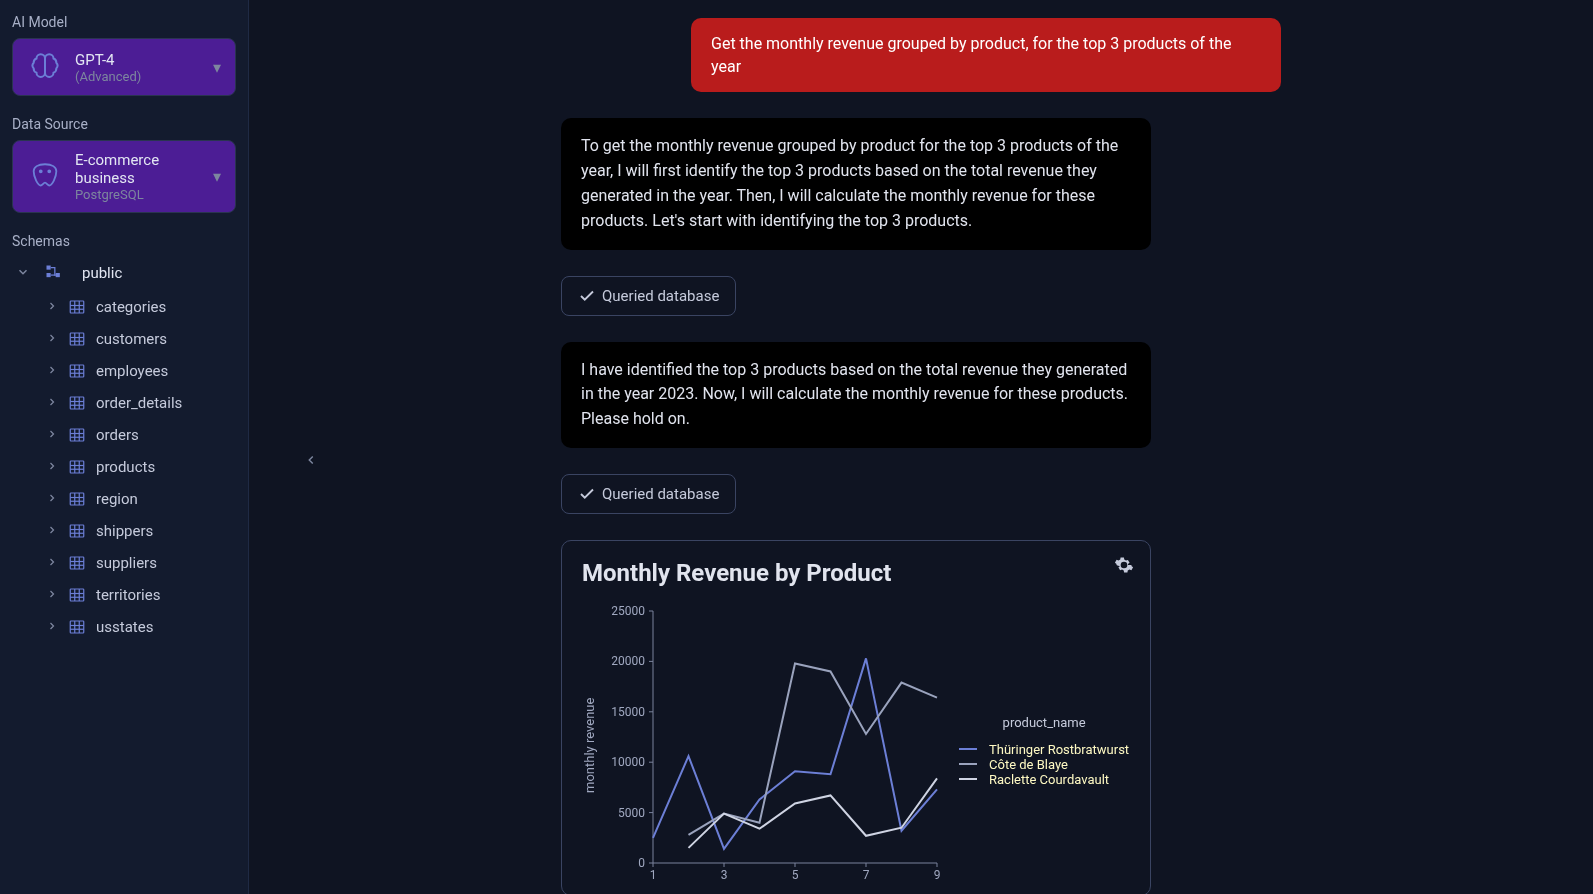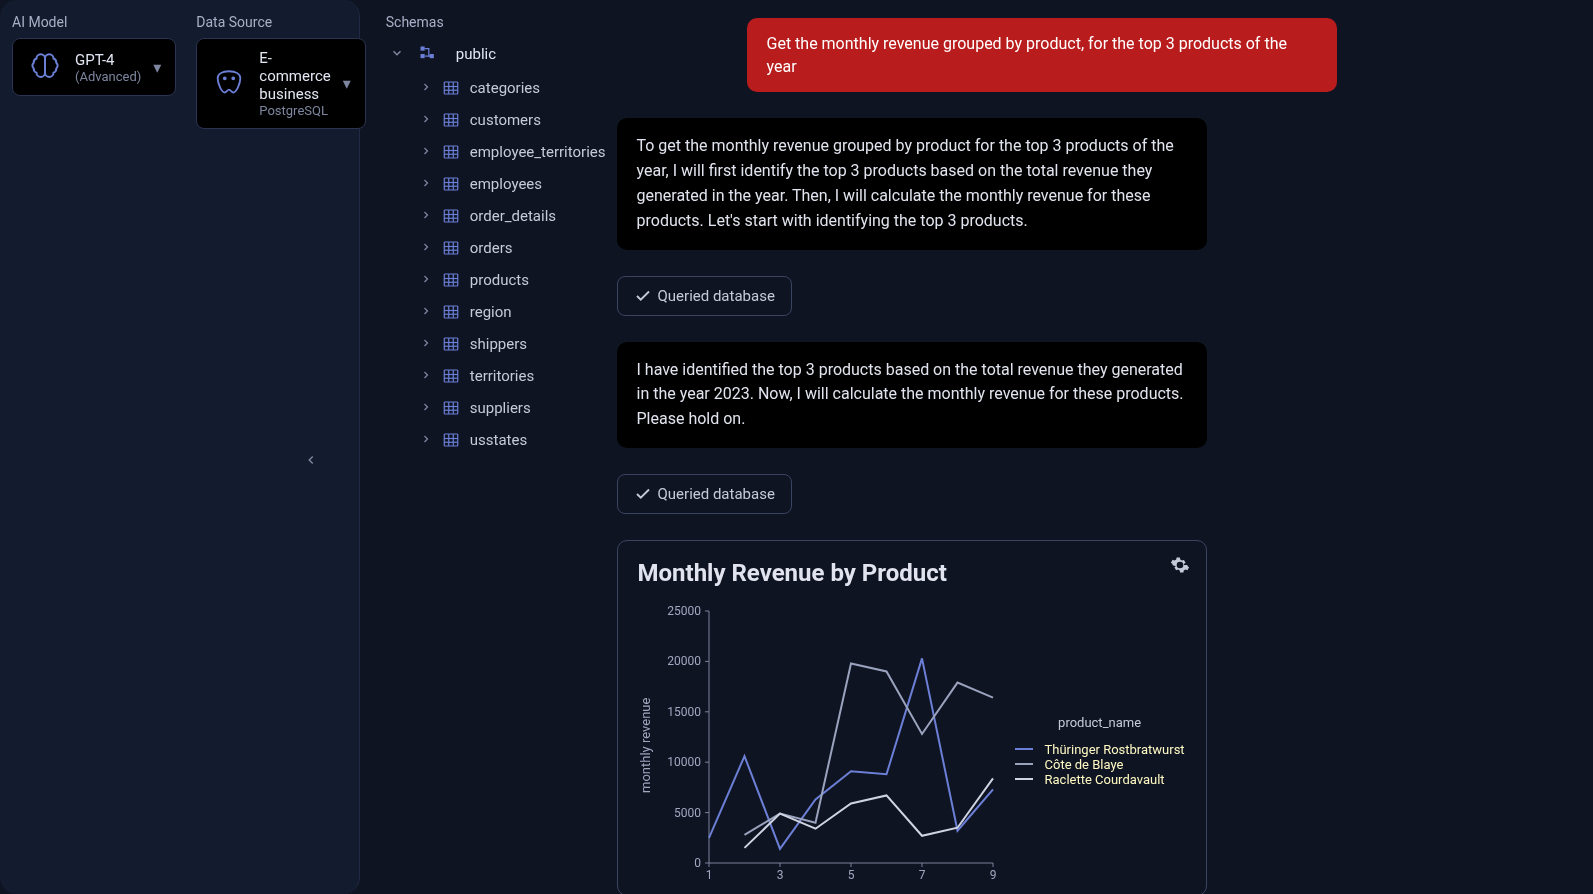--- a/index.html
+++ b/index.html
@@ -6,43 +6,42 @@
 body {
   font-family: -apple-system, BlinkMacSystemFont, "Segoe UI", Roboto, sans-serif;
   background: #0f1422;
   color: #c5cadb;
   width: 1593px;
   height: 894px;
   display: flex;
   overflow: hidden;
 }
 .sidebar {
-  width: 360px;
+  width: 249px;
   background: #131b2e;
   padding: 14px 12px;
   display: flex;
-  flex-direction: row;
+  flex-direction: column;
   gap: 20px;
   border-right: 1px solid #1f2a44;
-  border-radius: 17px;
 }
 .section-label {
   font-size: 14px;
   color: #a8b0c7;
   margin-bottom: 8px;
 }
 .selector {
   display: flex;
   align-items: center;
   gap: 12px;
   border: 1px solid #2a3450;
   border-radius: 8px;
   padding: 10px 14px;
   cursor: pointer;
-  background: #000000;
+  background: #4c1d95;
 }
 .selector-icon {
   width: 36px;
   height: 36px;
   display: flex;
   align-items: center;
   justify-content: center;
 }
 .selector-text { flex: 1; display: flex; flex-direction: column; }
 .selector-title { font-size: 15px; color: #e2e6f2; }
@@ -229,35 +228,20 @@
               </svg></span>
             <span class="table-icon">
               <svg width="18" height="18" viewBox="0 0 24 24" fill="none" stroke="#6c7fd6" stroke-width="1.6">
                 <rect x="3" y="4" width="18" height="16" rx="1"></rect>
                 <line x1="3" y1="10" x2="21" y2="10"></line>
                 <line x1="3" y1="15" x2="21" y2="15"></line>
                 <line x1="9" y1="4" x2="9" y2="20"></line>
                 <line x1="15" y1="4" x2="15" y2="20"></line>
               </svg>
             </span>
-            <span>employee_territories</span>
-          </div>
-          <div class="tree-item">
-            <span class="chev-right"><svg width="12" height="12" viewBox="0 0 24 24" fill="none" stroke="currentColor" stroke-width="2.5">
-                <polyline points="9 18 15 12 9 6"></polyline>
-              </svg></span>
-            <span class="table-icon">
-              <svg width="18" height="18" viewBox="0 0 24 24" fill="none" stroke="#6c7fd6" stroke-width="1.6">
-                <rect x="3" y="4" width="18" height="16" rx="1"></rect>
-                <line x1="3" y1="10" x2="21" y2="10"></line>
-                <line x1="3" y1="15" x2="21" y2="15"></line>
-                <line x1="9" y1="4" x2="9" y2="20"></line>
-                <line x1="15" y1="4" x2="15" y2="20"></line>
-              </svg>
-            </span>
             <span>employees</span>
           </div>
           <div class="tree-item">
             <span class="chev-right"><svg width="12" height="12" viewBox="0 0 24 24" fill="none" stroke="currentColor" stroke-width="2.5">
                 <polyline points="9 18 15 12 9 6"></polyline>
               </svg></span>
             <span class="table-icon">
               <svg width="18" height="18" viewBox="0 0 24 24" fill="none" stroke="#6c7fd6" stroke-width="1.6">
                 <rect x="3" y="4" width="18" height="16" rx="1"></rect>
                 <line x1="3" y1="10" x2="21" y2="10"></line>
@@ -334,36 +318,36 @@
               </svg></span>
             <span class="table-icon">
               <svg width="18" height="18" viewBox="0 0 24 24" fill="none" stroke="#6c7fd6" stroke-width="1.6">
                 <rect x="3" y="4" width="18" height="16" rx="1"></rect>
                 <line x1="3" y1="10" x2="21" y2="10"></line>
                 <line x1="3" y1="15" x2="21" y2="15"></line>
                 <line x1="9" y1="4" x2="9" y2="20"></line>
                 <line x1="15" y1="4" x2="15" y2="20"></line>
               </svg>
             </span>
+            <span>suppliers</span>
+          </div>
+          <div class="tree-item">
+            <span class="chev-right"><svg width="12" height="12" viewBox="0 0 24 24" fill="none" stroke="currentColor" stroke-width="2.5">
+                <polyline points="9 18 15 12 9 6"></polyline>
+              </svg></span>
+            <span class="table-icon">
+              <svg width="18" height="18" viewBox="0 0 24 24" fill="none" stroke="#6c7fd6" stroke-width="1.6">
+                <rect x="3" y="4" width="18" height="16" rx="1"></rect>
+                <line x1="3" y1="10" x2="21" y2="10"></line>
+                <line x1="3" y1="15" x2="21" y2="15"></line>
+                <line x1="9" y1="4" x2="9" y2="20"></line>
+                <line x1="15" y1="4" x2="15" y2="20"></line>
+              </svg>
+            </span>
             <span>territories</span>
-          </div>
-          <div class="tree-item">
-            <span class="chev-right"><svg width="12" height="12" viewBox="0 0 24 24" fill="none" stroke="currentColor" stroke-width="2.5">
-                <polyline points="9 18 15 12 9 6"></polyline>
-              </svg></span>
-            <span class="table-icon">
-              <svg width="18" height="18" viewBox="0 0 24 24" fill="none" stroke="#6c7fd6" stroke-width="1.6">
-                <rect x="3" y="4" width="18" height="16" rx="1"></rect>
-                <line x1="3" y1="10" x2="21" y2="10"></line>
-                <line x1="3" y1="15" x2="21" y2="15"></line>
-                <line x1="9" y1="4" x2="9" y2="20"></line>
-                <line x1="15" y1="4" x2="15" y2="20"></line>
-              </svg>
-            </span>
-            <span>suppliers</span>
           </div>
           <div class="tree-item">
             <span class="chev-right"><svg width="12" height="12" viewBox="0 0 24 24" fill="none" stroke="currentColor" stroke-width="2.5">
                 <polyline points="9 18 15 12 9 6"></polyline>
               </svg></span>
             <span class="table-icon">
               <svg width="18" height="18" viewBox="0 0 24 24" fill="none" stroke="#6c7fd6" stroke-width="1.6">
                 <rect x="3" y="4" width="18" height="16" rx="1"></rect>
                 <line x1="3" y1="10" x2="21" y2="10"></line>
                 <line x1="3" y1="15" x2="21" y2="15"></line>

